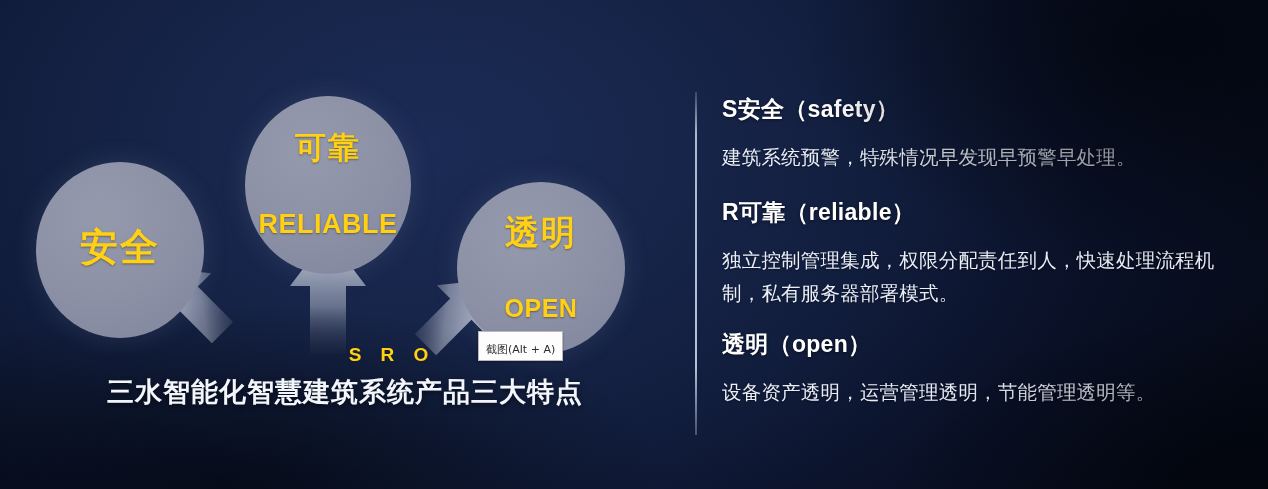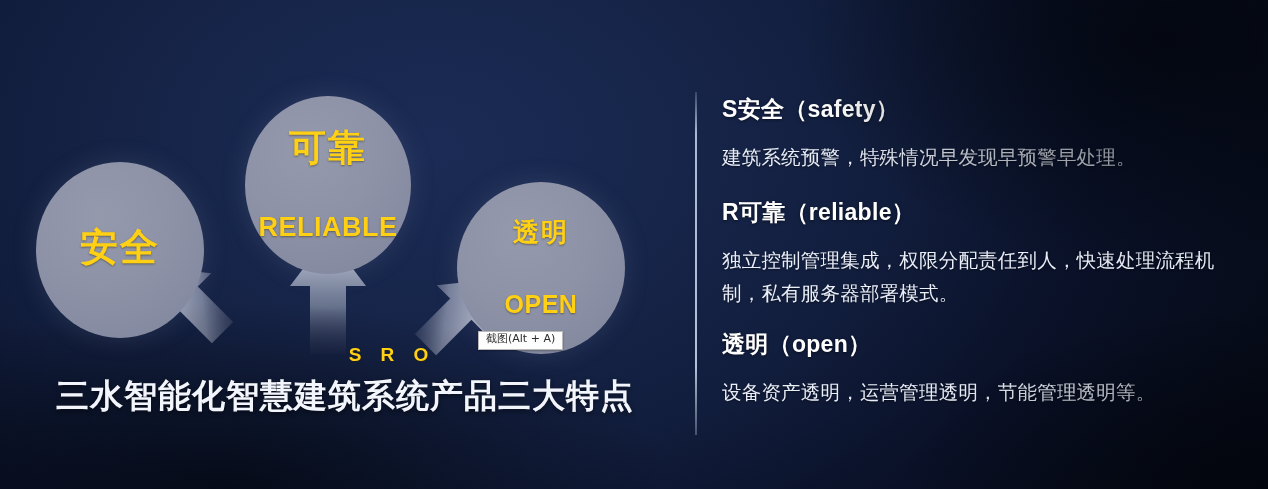--- a/index.html
+++ b/index.html
@@ -57,61 +57,61 @@
     line-height: 1.05;
     text-shadow: 0 1px 2px rgba(40,30,0,0.45);
     margin-top: 44px;
   }
 
   #bubble-safety   { left: 36px;  top: 162px; width: 168px; height: 176px; }
   #bubble-safety .cn { font-size: 38px; margin-bottom: 5px; }
   #bubble-safety .en { font-size: 25px; letter-spacing: 0.5px; font-variant: small-caps; }
 
   #bubble-reliable { left: 245px; top: 96px;  width: 166px; height: 178px; }
-  #bubble-reliable .cn { font-size: 37px; margin-bottom: 1px; }
+  #bubble-reliable .cn { font-size: 31px; margin-bottom: 1px; }
   #bubble-reliable .en { font-size: 27px; letter-spacing: 0.5px; }
 
   #bubble-open     { left: 457px; top: 182px; width: 168px; height: 172px; }
-  #bubble-open .cn { font-size: 26px; margin-bottom: 1px; }
+  #bubble-open .cn { font-size: 34px; margin-bottom: 1px; }
   #bubble-open .en { font-size: 25px; letter-spacing: 0.5px; }
 
   .sro {
     position: absolute;
     left: 0; top: 344px; width: 690px;
     text-align: center;
     color: #ffd014;
     font-size: 19px;
     font-weight: 700;
     letter-spacing: 7px;
     z-index: 4;
     text-shadow: 0 1px 2px rgba(40,30,0,0.5);
     padding-left: 47px;
   }
   .caption {
     position: absolute;
     left: 0; top: 374px; width: 690px;
     text-align: center;
     color: #f2f5fb;
-    font-size: 33px;
+    font-size: 27px;
     font-weight: 700;
     letter-spacing: 1px;
     z-index: 4;
     text-shadow: 0 2px 5px rgba(0,0,0,0.55);
   }
 
   
   .tooltip {
     position: absolute;
     left: 478px; top: 331px;
     background: #fdfdfd;
     border: 1px solid #b9b9b9;
     color: #2b2b2b;
     font-size: 11px;
     line-height: 1;
-    padding: 1px 7px 5px 7px;
+    padding: 12px 7px 5px 7px;
     white-space: nowrap;
     z-index: 9;
     box-shadow: 0 1px 2px rgba(0,0,0,0.30);
     font-family: "DejaVu Sans", "Liberation Sans", sans-serif;
   }
 
   
   .divider {
     position: absolute;
     left: 695px; top: 92px;

